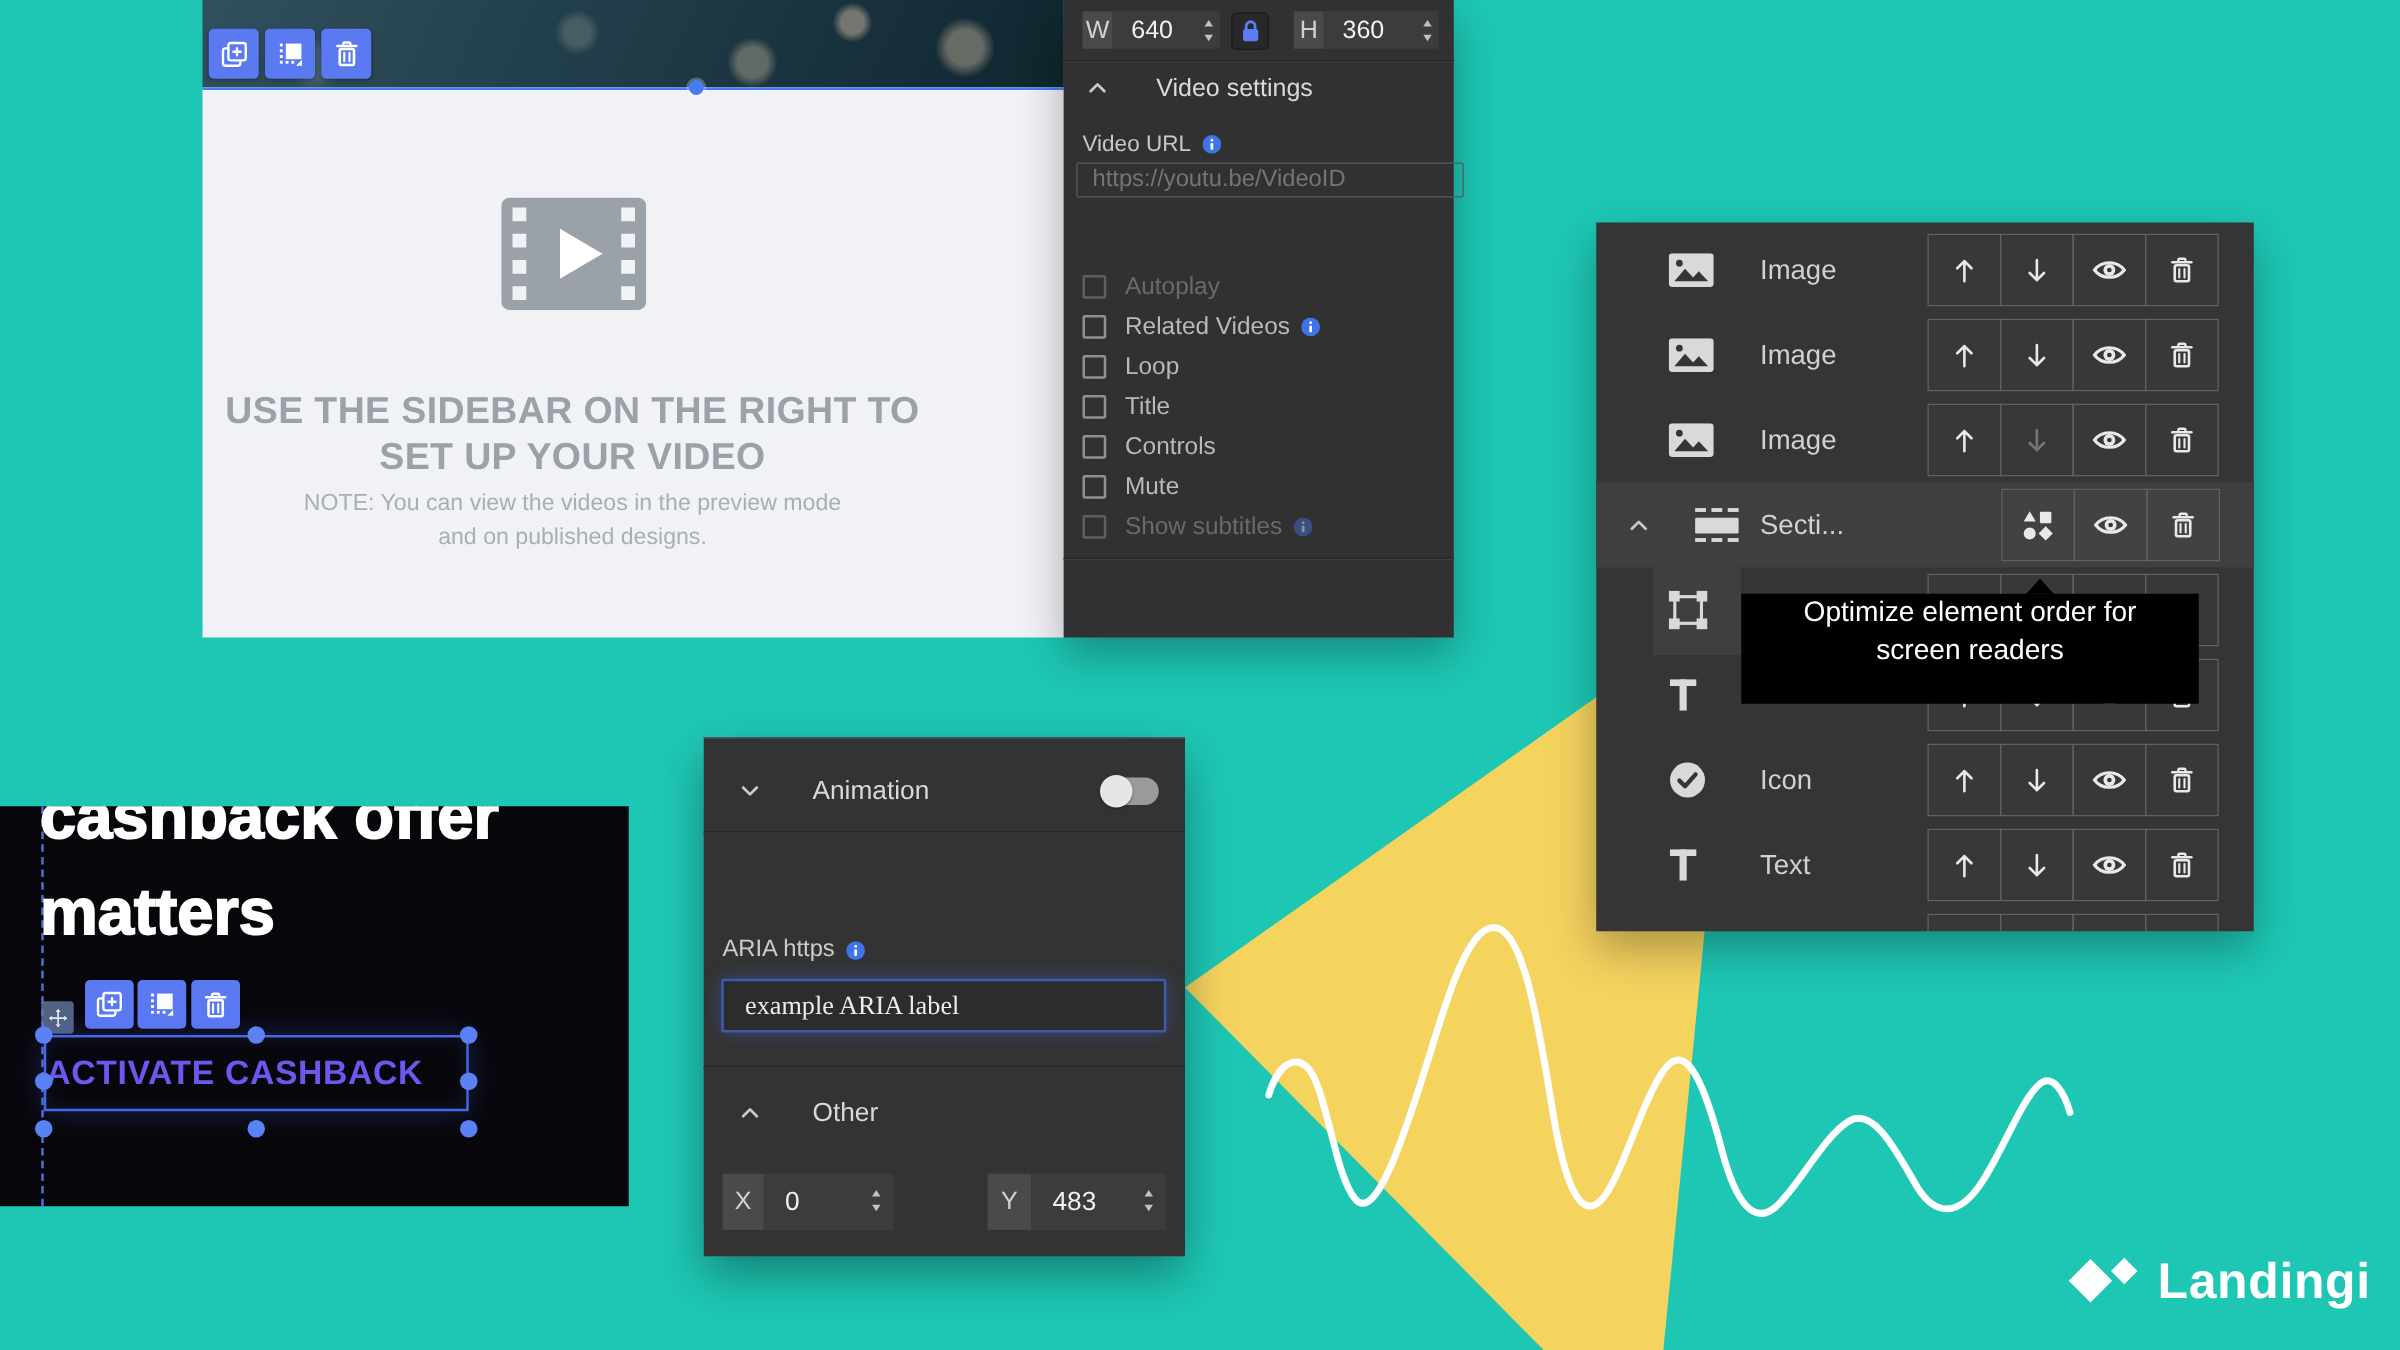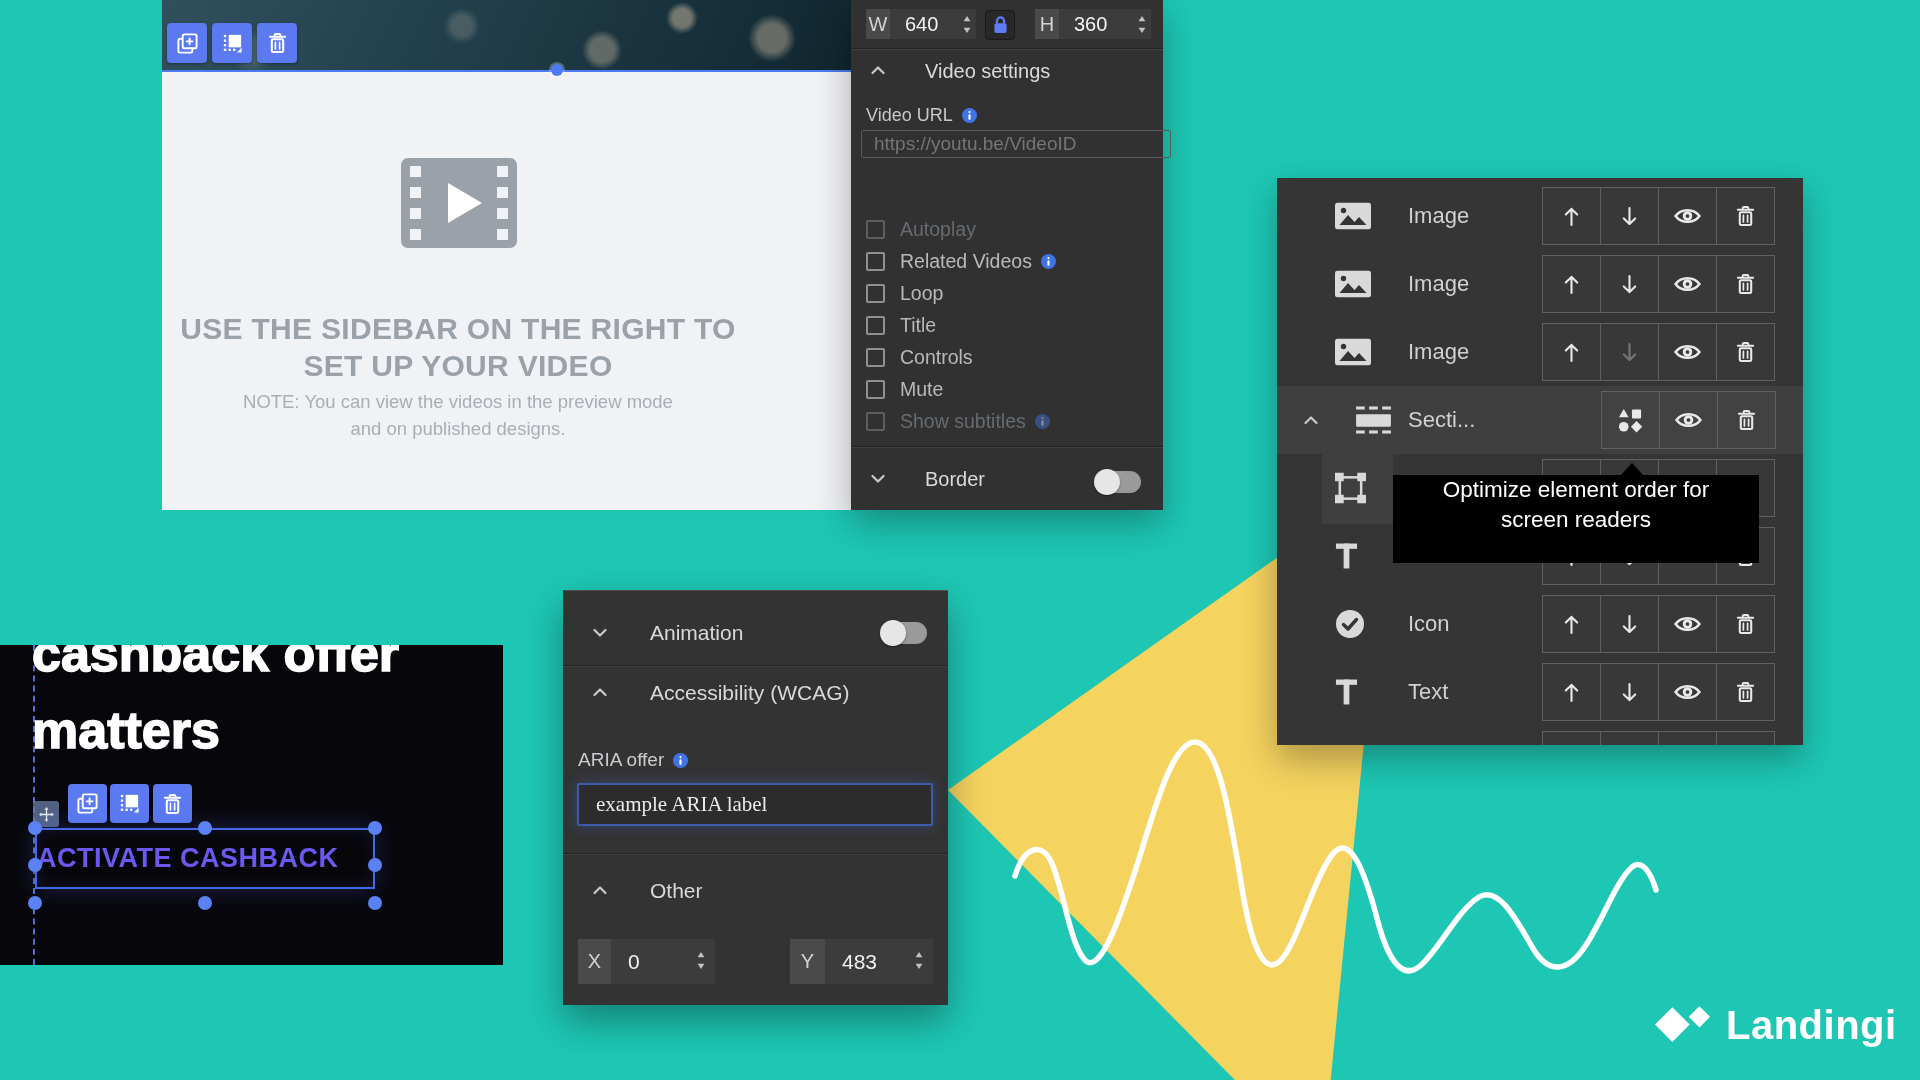--- a/index.html
+++ b/index.html
@@ -326,31 +326,20 @@
           <svg viewBox="0 0 15 15" width="15" height="15">
             <circle cx="7.5" cy="7.5" r="7.5" fill="#3f74e8"></circle>
             <rect x="6.4" y="3" width="2.2" height="2.2" rx="1.1" fill="#fff"></rect>
             <rect x="6.4" y="6.3" width="2.2" height="5.6" rx="1.1" fill="#fff"></rect>
           </svg>
         </span>
       </div>
     </div>
 
   <div class="divider" id="sp-divider2"></div>
-  <div id="border-row">
-    <span class="caret">
-        <svg viewBox="0 0 14 9" width="14" height="9">
-          <path d="M1.5 2L7 7.5 12.5 2" fill="none" stroke="currentColor" stroke-width="2.2" stroke-linecap="round" stroke-linejoin="round"></path>
-        </svg>
-      </span>
-    <span class="sec-title">Border</span>
-    <span class="toggle" id="border-toggle">
-        <span class="knob"></span>
-      </span>
-  </div>
 </div>
 
 <div id="layers-panel" class="abs dark-panel">
   <div id="hl-row"></div>
   <div id="hl-indent"></div>
   <div id="layer-rows">
       <div class="layer-row" style="top: 4px;">
         <span class="row-icon">
           <svg viewBox="0 0 36 27" width="36" height="27">
             <rect width="36" height="27" rx="3" fill="currentColor"></rect>
@@ -735,30 +724,22 @@
           <path d="M1.5 2L7 7.5 12.5 2" fill="none" stroke="currentColor" stroke-width="2.2" stroke-linecap="round" stroke-linejoin="round"></path>
         </svg>
       </span>
     <span class="sec-title">Animation</span>
   </div>
   <span class="toggle abs" id="anim-toggle">
       <span class="knob"></span>
     </span>
   <div class="divider" id="ep-div1"></div>
 
-  <div class="ep-row" id="acc-row">
-    <span class="caret up">
-        <svg viewBox="0 0 14 9" width="14" height="9">
-          <path d="M1.5 7L7 1.5 12.5 7" fill="none" stroke="currentColor" stroke-width="2.2" stroke-linecap="round" stroke-linejoin="round"></path>
-        </svg>
-      </span>
-    <span class="sec-title">Accessibility (WCAG)</span>
-  </div>
   <div id="aria-label">
-    <span>ARIA offer</span>
+    <span>ARIA https</span>
     <span class="info-ic">
         <svg viewBox="0 0 15 15" width="15" height="15">
           <circle cx="7.5" cy="7.5" r="7.5" fill="#3f74e8"></circle>
           <rect x="6.4" y="3" width="2.2" height="2.2" rx="1.1" fill="#fff"></rect>
           <rect x="6.4" y="6.3" width="2.2" height="5.6" rx="1.1" fill="#fff"></rect>
         </svg>
       </span>
   </div>
   <input id="aria-input" value="example ARIA label" style="">
 

